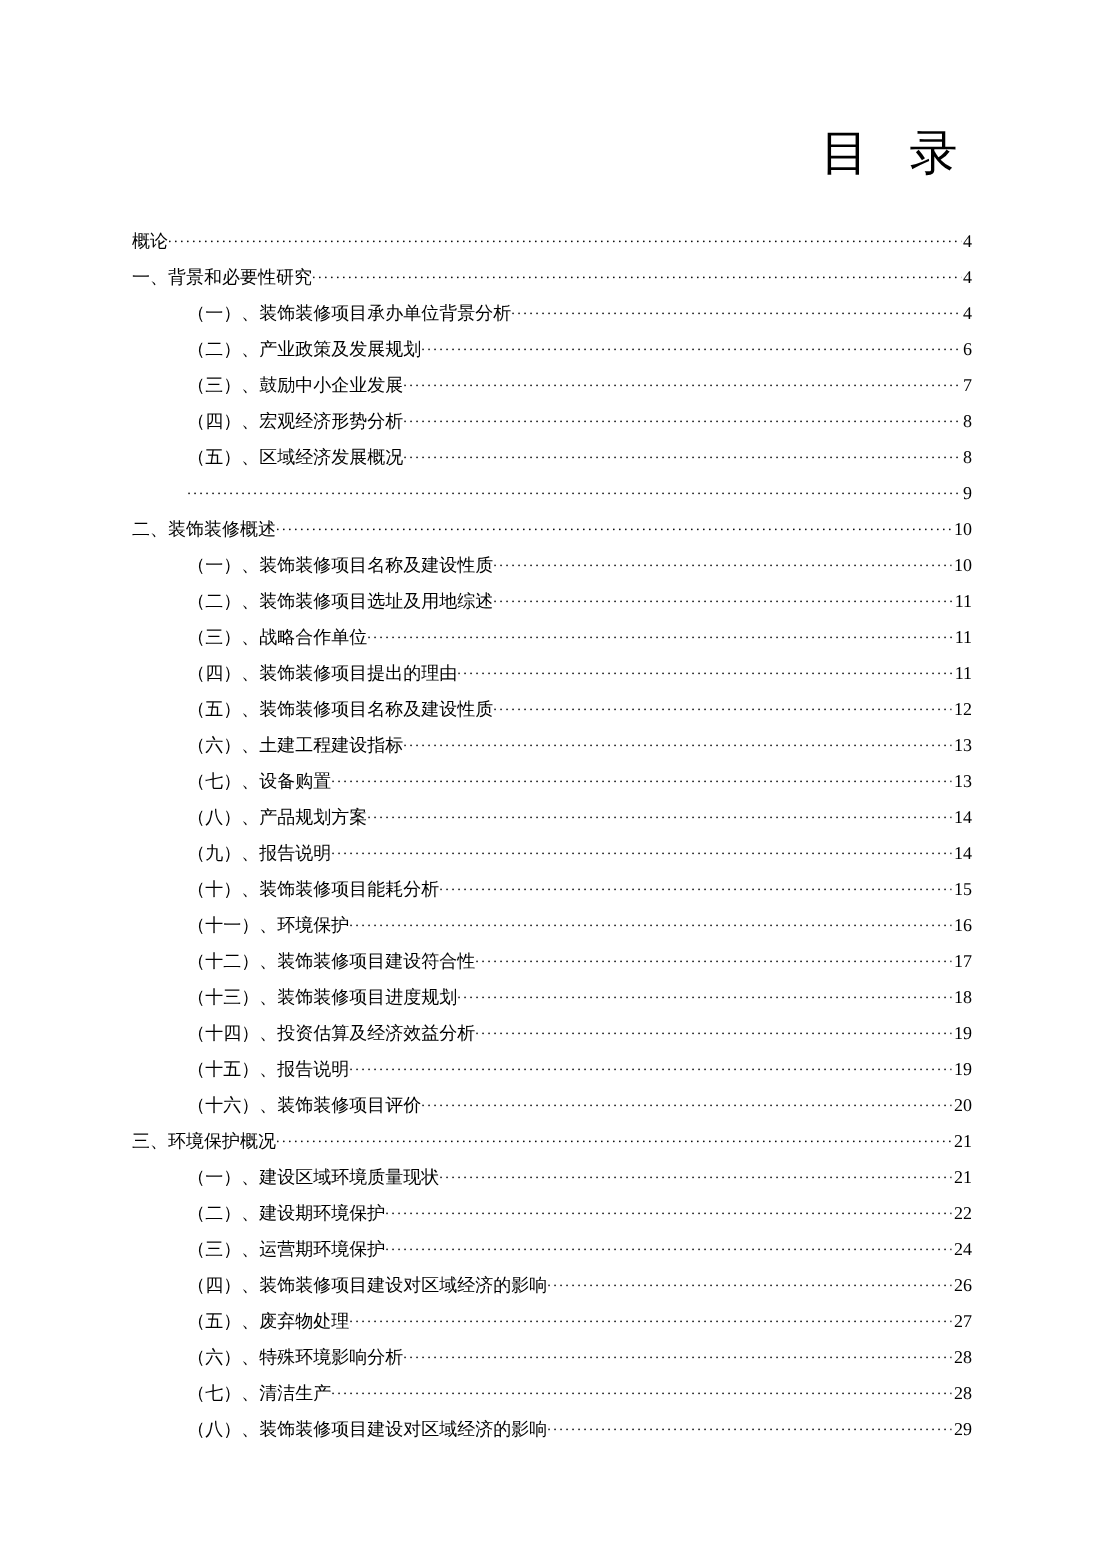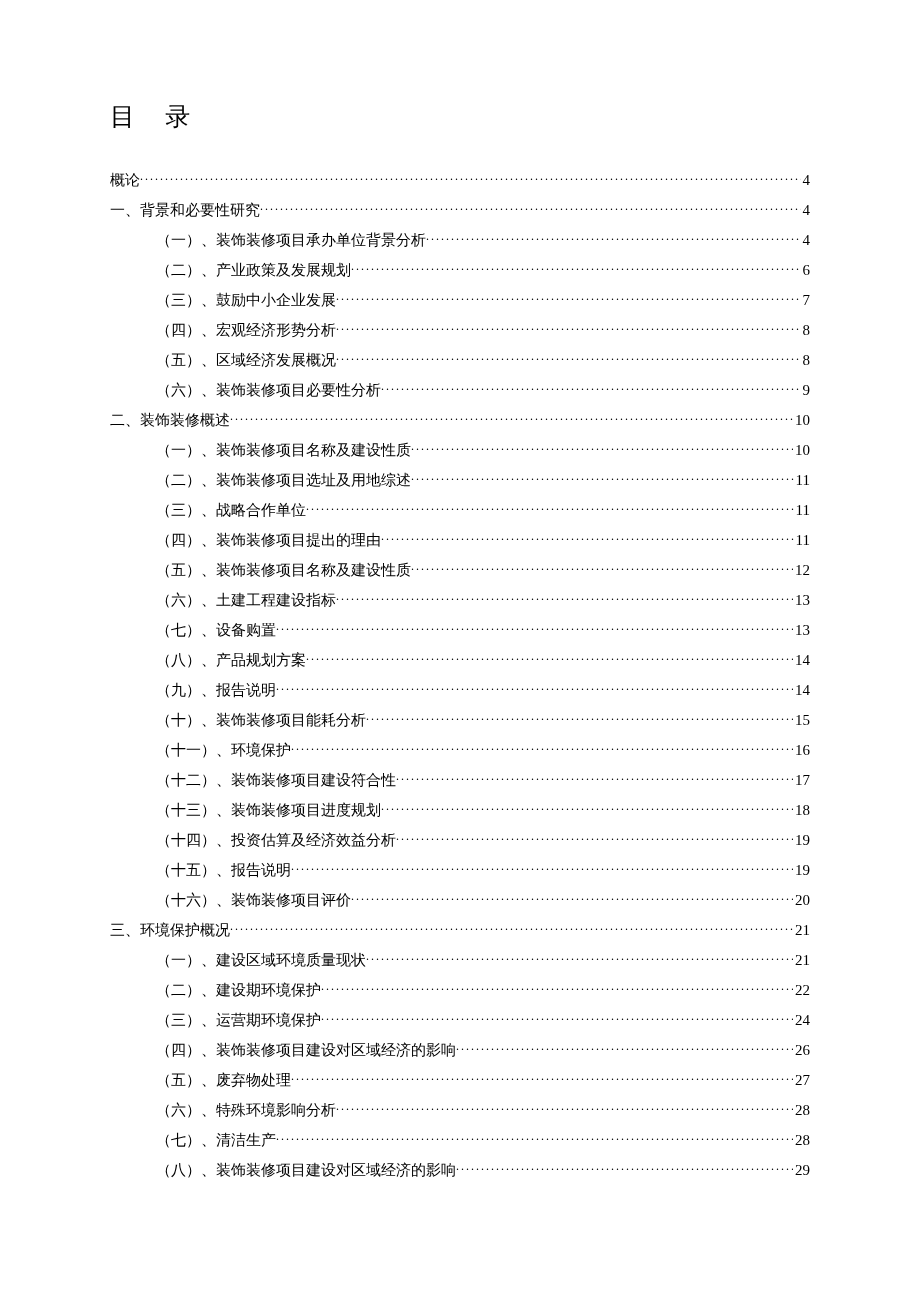--- a/index.html
+++ b/index.html
@@ -5,22 +5,22 @@
     * { margin: 0; padding: 0; box-sizing: border-box; }
     body {
       width: 920px;
       height: 1301px;
       background: #ffffff;
       font-family: "SimSun", "宋体", serif;
       color: #000000;
       padding: 100px 110px 60px 110px;
     }
     .title {
-      text-align: left;
-      font-size: 25px;
+      text-align: right;
+      font-size: 40px;
       letter-spacing: 12px;
       font-weight: 400;
       margin-bottom: 32px;
       font-family: "SimSun", "宋体", serif;
     }
     .toc-list {
       list-style: none;
     }
     .toc-item {
       display: flex;
@@ -84,21 +84,20 @@
       <span class="toc-label">（四）、宏观经济形势分析</span>
       <span class="toc-leader"></span>
       <span class="toc-page">8</span>
     </li>
     <li class="toc-item level-1">
       <span class="toc-label">（五）、区域经济发展概况</span>
       <span class="toc-leader"></span>
       <span class="toc-page">8</span>
     </li>
     <li class="toc-item level-1">
-      <span class="toc-label">（六）、装饰装修项目必要性分析</span>
       <span class="toc-leader"></span>
       <span class="toc-page">9</span>
     </li>
     <li class="toc-item level-0">
       <span class="toc-label">二、装饰装修概述</span>
       <span class="toc-leader"></span>
       <span class="toc-page">10</span>
     </li>
     <li class="toc-item level-1">
       <span class="toc-label">（一）、装饰装修项目名称及建设性质</span>

